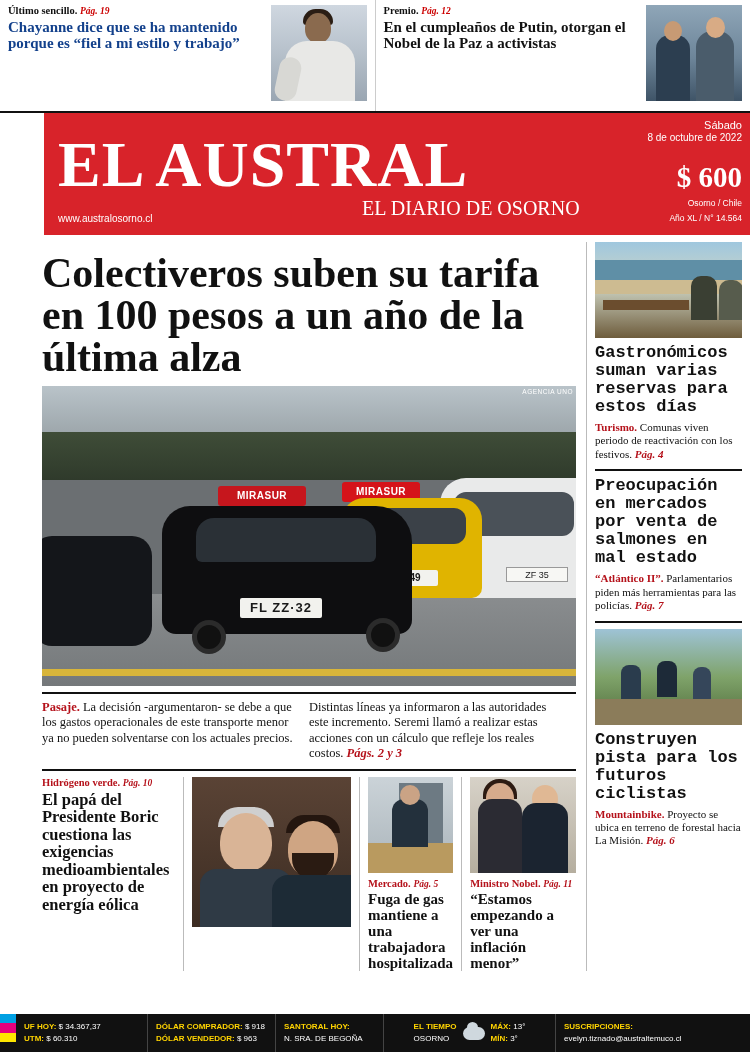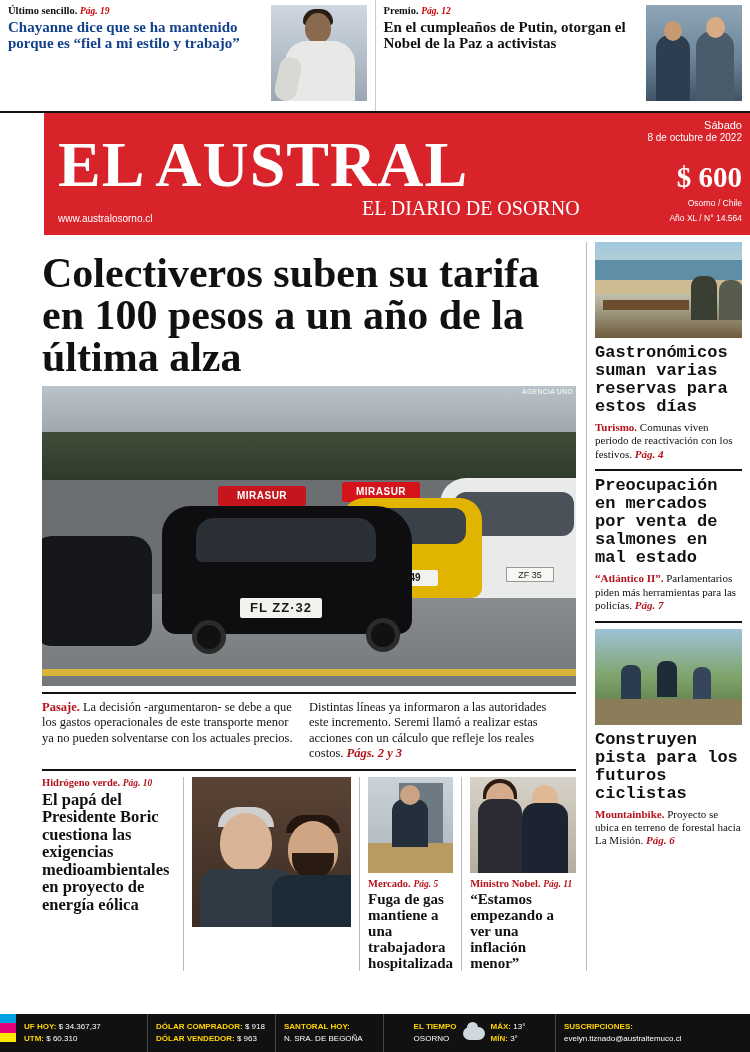--- a/index.html
+++ b/index.html
@@ -74,21 +74,21 @@
   .car-black { position: absolute; left: 120px; top: 120px; width: 250px; height: 128px; background: #0e0e10; border-radius: 28px 36px 14px 14px; }
   .car-black .wind { position: absolute; left: 34px; top: 12px; width: 180px; height: 44px; background: #2a3036; border-radius: 18px 18px 6px 6px; }
   .car-black .plate { position: absolute; left: 78px; bottom: 16px; width: 82px; height: 20px; background: #f2f2ee; border-radius: 2px; color: #1a1a1a; font-family: "Liberation Sans", sans-serif; font-weight: bold; font-size: 13px; text-align: center; line-height: 20px; letter-spacing: 1px; }
   .taxitop { position: absolute; left: 176px; top: 100px; width: 88px; height: 20px; background: #c6161d; border-radius: 3px; color: #fff; font-family: "Liberation Sans", sans-serif; font-size: 10px; font-weight: bold; text-align: center; line-height: 20px; letter-spacing: .5px; }
   .taxitop.alt { left: 300px; top: 96px; width: 78px; background: #d5131a; }
   .car-yellow { position: absolute; left: 300px; top: 112px; width: 140px; height: 100px; background: #e0b400; border-radius: 22px 22px 10px 10px; }
   .car-yellow .wind { position: absolute; left: 16px; top: 10px; width: 108px; height: 36px; background: #3b4148; border-radius: 12px; }
   .car-yellow .plate { position: absolute; left: 34px; bottom: 12px; width: 62px; height: 16px; background: #f2f2ee; border-radius: 2px; color: #1a1a1a; font-family: "Liberation Sans", sans-serif; font-weight: bold; font-size: 10px; text-align: center; line-height: 16px; }
   .car-white { position: absolute; left: 398px; top: 92px; width: 170px; height: 120px; background: #e9eaea; border-radius: 26px 18px 10px 10px; }
   .car-white .wind { position: absolute; left: 14px; top: 14px; width: 120px; height: 44px; background: #4a5158; border-radius: 12px; }
-  .car-white .plate { position: absolute; left: 66px; bottom: 16px; width: 48px; height: 15px; background: #f7f7f4; border: 1px solid #999; color: #222; font-family: "Liberation Sans", sans-serif; font-size: 9px; text-align: center; line-height: 14px; }
+  .car-white .plate { position: absolute; left: 66px; bottom: 16px; width: 62px; height: 15px; background: #f7f7f4; border: 1px solid #999; color: #222; font-family: "Liberation Sans", sans-serif; font-size: 9px; text-align: center; line-height: 14px; }
   .car-left { position: absolute; left: -10px; top: 150px; width: 120px; height: 110px; background: #14161a; border-radius: 20px; }
   .wheel { position: absolute; width: 34px; height: 34px; background: #111; border-radius: 50%; border: 5px solid #2b2b2b; }
 
   .lead-deck { display: flex; margin-left: 34px; border-top: 2px solid #111; margin-top: 6px; padding-top: 6px; }
   .deck-col { flex: 1; font-family: "Liberation Serif", serif; font-size: 12.5px; line-height: 1.22; color: #111; padding-right: 12px; }
   .deck-col b { color: #b5121b; }
   .deck-col i { color: #b5121b; font-weight: bold; }
 
   .lower { display: flex; margin-left: 34px; border-top: 2px solid #111; margin-top: 8px; padding-top: 6px; }
   .low-a { width: 150px; padding-right: 8px; border-right: 1px solid #bbb; }

